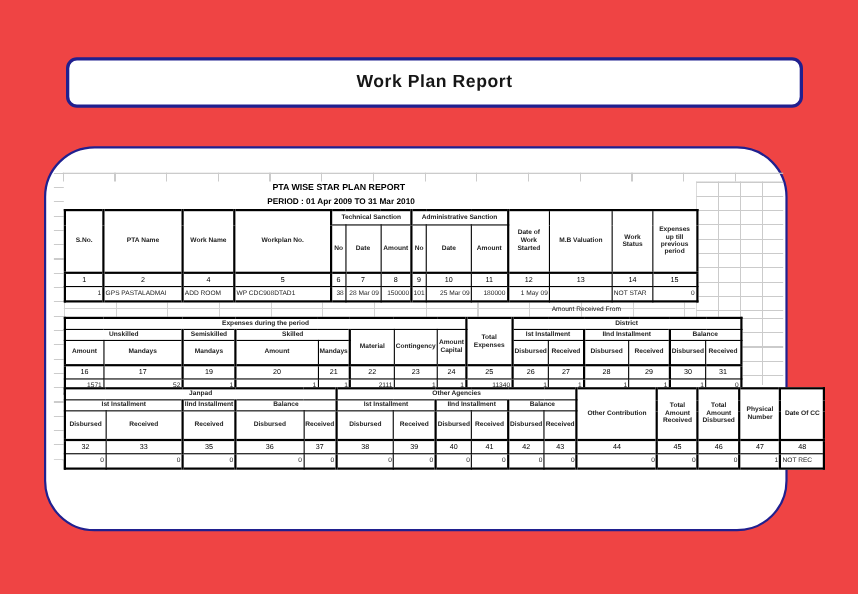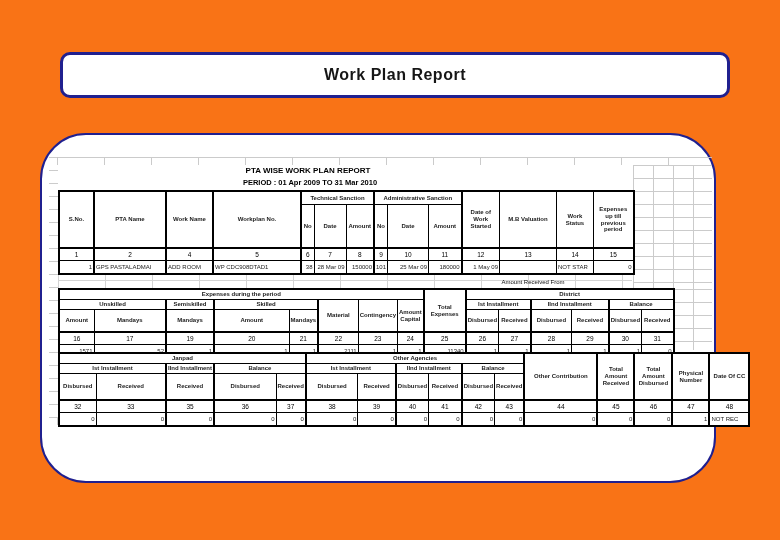--- a/index.html
+++ b/index.html
@@ -1,16 +1,16 @@
 <!DOCTYPE html>
 <html><head>
 <meta charset="utf-8">
 <style>
   html,body{margin:0;padding:0;background:#fff;}
-  .page{position:relative;width:780px;height:540px;background:#f97316;overflow:hidden;
+  .page{position:relative;width:780px;height:540px;background:#ef4444;overflow:hidden;
         font-family:"Liberation Sans",sans-serif;color:#000;}
   .title-box{position:absolute;left:60px;top:52px;width:664px;height:40px;
              border:3px solid #20208f;border-radius:10px;background:#fff;
              display:flex;align-items:center;justify-content:center;}
   .title-text{font-size:16px;font-weight:bold;color:#161616;letter-spacing:.5px;}
   .panel{position:absolute;left:40px;top:133px;width:672px;height:346px;
          border:2px solid #20208f;border-radius:46px;background:#fff;}
   .ghost{position:absolute;pointer-events:none;opacity:.9;}
   .gv47{background-image:repeating-linear-gradient(to right,#c6c6c6 0 1px,transparent 1px 47px),
         linear-gradient(#c6c6c6 0 1px,transparent 1px);}
@@ -55,21 +55,21 @@
 
   <div class="panel"></div>
 
   <div class="ghost gv47" style="left:57px;top:157px;width:655px;height:8px;"></div>
   <div class="ghost gh13" style="left:49px;top:157px;width:9px;height:261px;"></div>
   <div class="ghost grid2" style="left:633px;top:165px;width:79px;height:124px;"></div>
   <div class="ghost gmid" style="left:58px;top:271px;width:574px;height:17px;"></div>
   <div class="ghost grid2" style="left:633px;top:289px;width:79px;height:61px;"></div>
   <div class="ghost gv47" style="left:57px;top:418px;width:330px;height:7px;"></div>
 
-  <div class="sheet-title">PTA WISE WORK PLAN REPORT</div>
+  <div class="sheet-title">PTA WISE STAR PLAN REPORT</div>
   <div class="sheet-period">PERIOD : 01 Apr 2009 TO 31 Mar 2010</div>
   <div class="amt-recd">Amount Received From</div>
 
   <table class="t t1" style="left:58px;top:190px;">
     <colgroup>
       <col style="width:35px">
         <col style="width:72px">
         <col style="width:47px">
         <col style="width:88px">
       <col style="width:13px">

